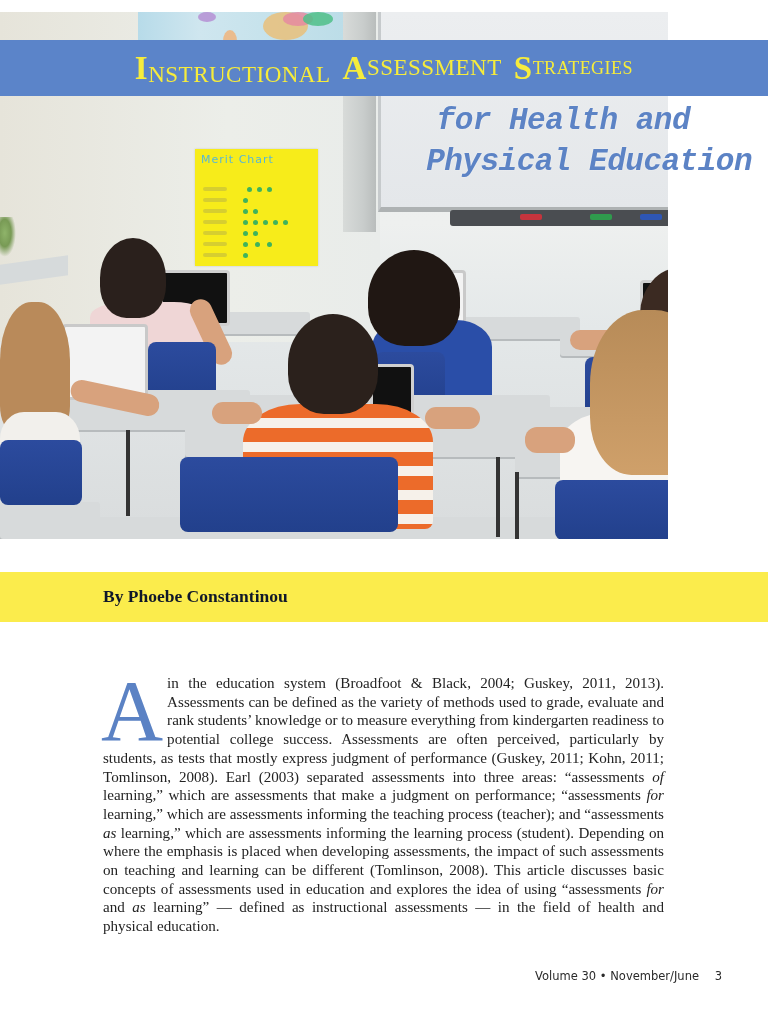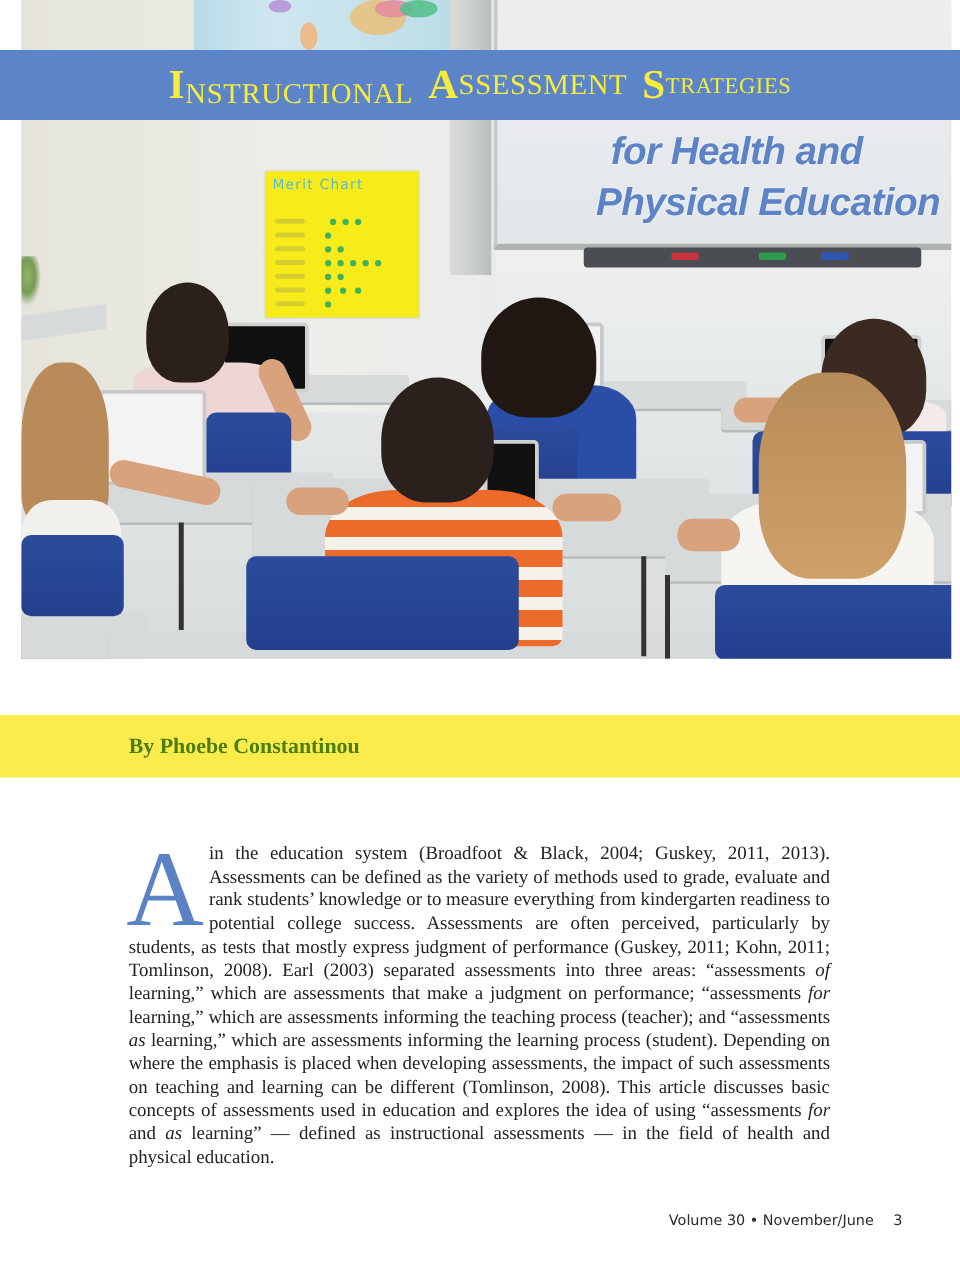--- a/index.html
+++ b/index.html
@@ -1,21 +1,21 @@
 <!DOCTYPE html>
 <html><head>
   <meta charset="utf-8">
   <style>
     * { margin: 0; padding: 0; box-sizing: border-box; }
     html, body { width: 768px; height: 1024px; background: #ffffff; overflow: hidden; }
     body { position: relative; font-family: "Liberation Serif", serif; }
 
     
-    .hero { position: absolute; left: 0; top: 0; width: 744px; height: 527px; overflow: hidden;
-      background: linear-gradient(180deg, #e9ecec 0%, #eef0ef 40%, #e4e8e9 60%, #d9dcdd 100%); margin-left: 17px; }
+    .hero { position: absolute; left: 0; top: 12px; width: 668px; height: 527px; overflow: hidden;
+      background: linear-gradient(180deg, #e9ecec 0%, #eef0ef 40%, #e4e8e9 60%, #d9dcdd 100%); }
     .wall-left { position: absolute; left: 0; top: 0; width: 380px; height: 330px;
       background: linear-gradient(90deg, #e6e4da 0%, #eceee9 60%, #e9ecea 100%); }
     .world-map { position: absolute; left: 138px; top: 0; width: 205px; height: 42px;
       background: linear-gradient(90deg, #b7dbe9 0%, #cfe6ef 30%, #c7e3ec 60%, #bcdde8 100%); }
     .map-blob { position: absolute; border-radius: 50%; opacity: .85; }
     .map-frame { position: absolute; left: 343px; top: 0; width: 33px; height: 220px;
       background: linear-gradient(90deg, #d8dbd9, #c9cdcc 60%, #b9bdbc); }
     .whiteboard { position: absolute; left: 378px; top: 0; width: 390px; height: 200px;
       background: linear-gradient(180deg, #eceef0 0%, #e4e7ea 100%); border-left: 3px solid #c6cacc;
       border-bottom: 5px solid #aeb2b3; }
@@ -47,29 +47,29 @@
 
     
     .title-band { position: absolute; left: 0; top: 40px; width: 768px; height: 56px; background: #5b84c9; }
     .title-text { position: absolute; left: 0; top: 40px; width: 768px; height: 56px;
       display: flex; align-items: center; justify-content: center;
       font-family: "Liberation Serif", serif; color: #f6ec3b; font-size: 22px; letter-spacing: 0.5px;
       font-variant: small-caps; text-transform: none; }
     .title-text span { font-size: 33px; }
 
     .subtitle { position: absolute; left: 380px; top: 100px; width: 372px; text-align: right;
-      font-family: Liberation Sans, sans-serif; font-style: italic; font-weight: bold; color: #5c83c5;
+      font-family: Liberation Mono, monospace; font-style: italic; font-weight: bold; color: #5c83c5;
       font-size: 31px; line-height: 41px; letter-spacing: -0.5px; text-shadow: 0 0 2px rgba(255,255,255,.6); }
     .subtitle .line { display: block; }
     .subtitle .l1 { padding-right: 62px; }
 
     
     .byline-band { position: absolute; left: 0; top: 572px; width: 768px; height: 50px; background: #fbec4c; }
     .byline { position: absolute; left: 103px; top: 586px; font-family: "Liberation Serif", serif;
-      font-size: 17.5px; color: #4d7c0f; font-weight: bold; letter-spacing: 0; }
+      font-size: 17.5px; color: #0f172a; font-weight: bold; letter-spacing: 0; }
 
     
     .article { position: absolute; left: 103px; top: 674px; width: 561px; }
     .dropcap { float: left; font-family: "Liberation Serif", serif; color: #5b82c4; font-size: 86px;
       line-height: 66px; height: 66px; margin: 4px 4px 0 -2px; }
     .lead { font-family: "DejaVu Serif", serif; font-weight: bold; color: #5b82c4; font-size: 15.4px;
       line-height: 20px; display: block; letter-spacing: 0.1px; white-space: nowrap; }
     .body-text { font-family: "Liberation Serif", serif; font-size: 15.1px; line-height: 18.7px; color: #232323;
       text-align: justify; }
     .body-text em { font-style: italic; }

